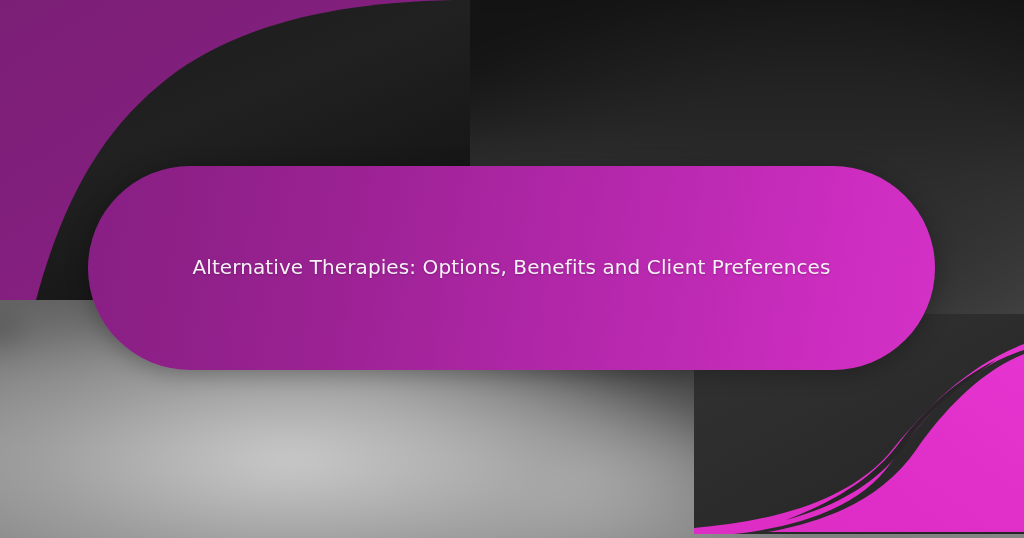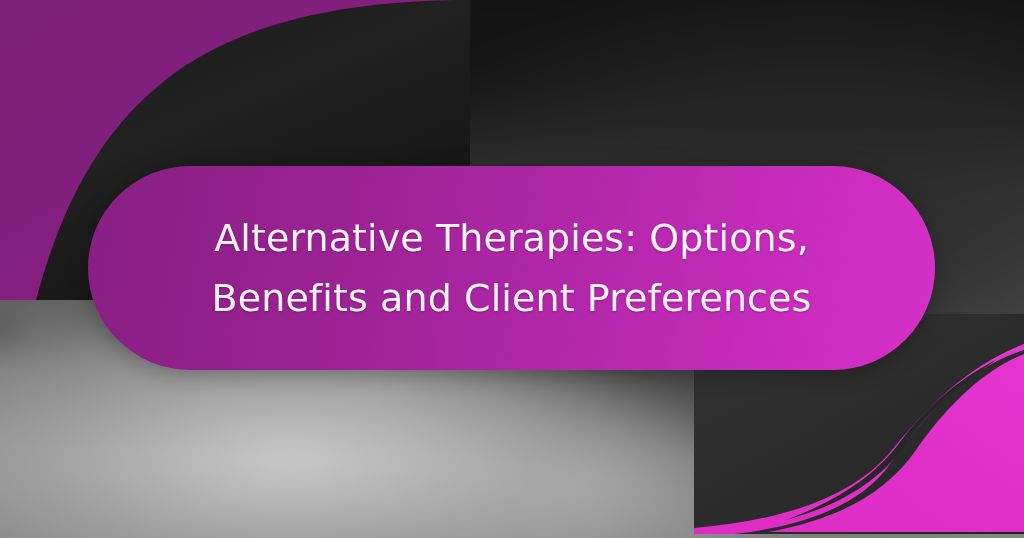--- a/index.html
+++ b/index.html
@@ -60,21 +60,21 @@
     background: linear-gradient(100deg,
         #871f83 0%, #8e2088 12%, #9b2293 30%,
         #ac26a4 50%, #be2ab4 72%, #cd2dc0 88%, #d431c6 100%);
     display: flex;
     align-items: center;
     justify-content: center;
     box-shadow: 0 4px 22px rgba(0,0,0,0.28);
   }
   .title-text {
     color: #f7f2f7;
-    font-size: 38px;
+    font-size: 20px;
     font-weight: 400;
     line-height: 1.58;
     text-align: center;
     letter-spacing: 0.1px;
     max-width: 660px;
     text-shadow: 0 1px 2px rgba(60,0,55,0.30);
   }
 </style>
 </head>
 <body>

